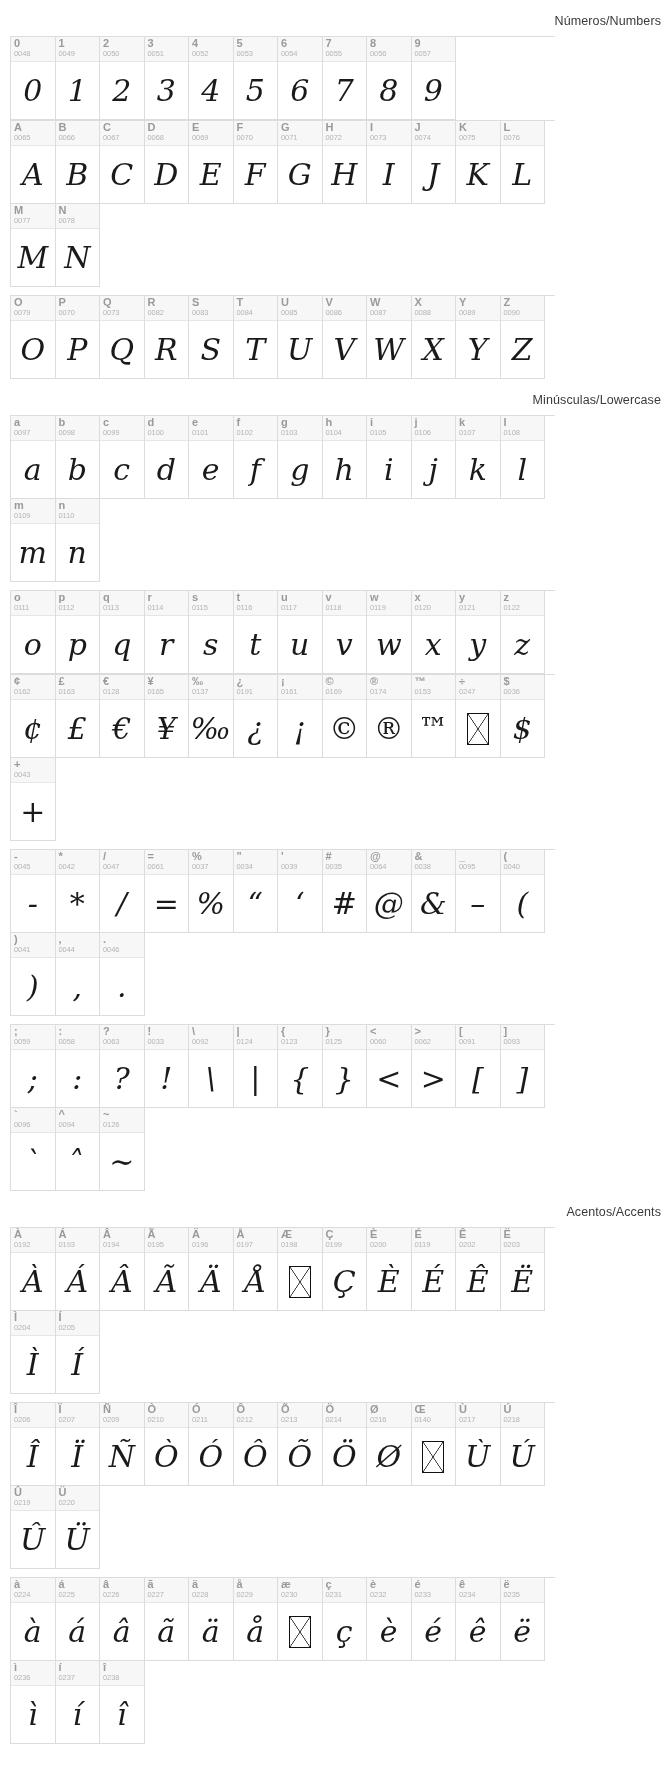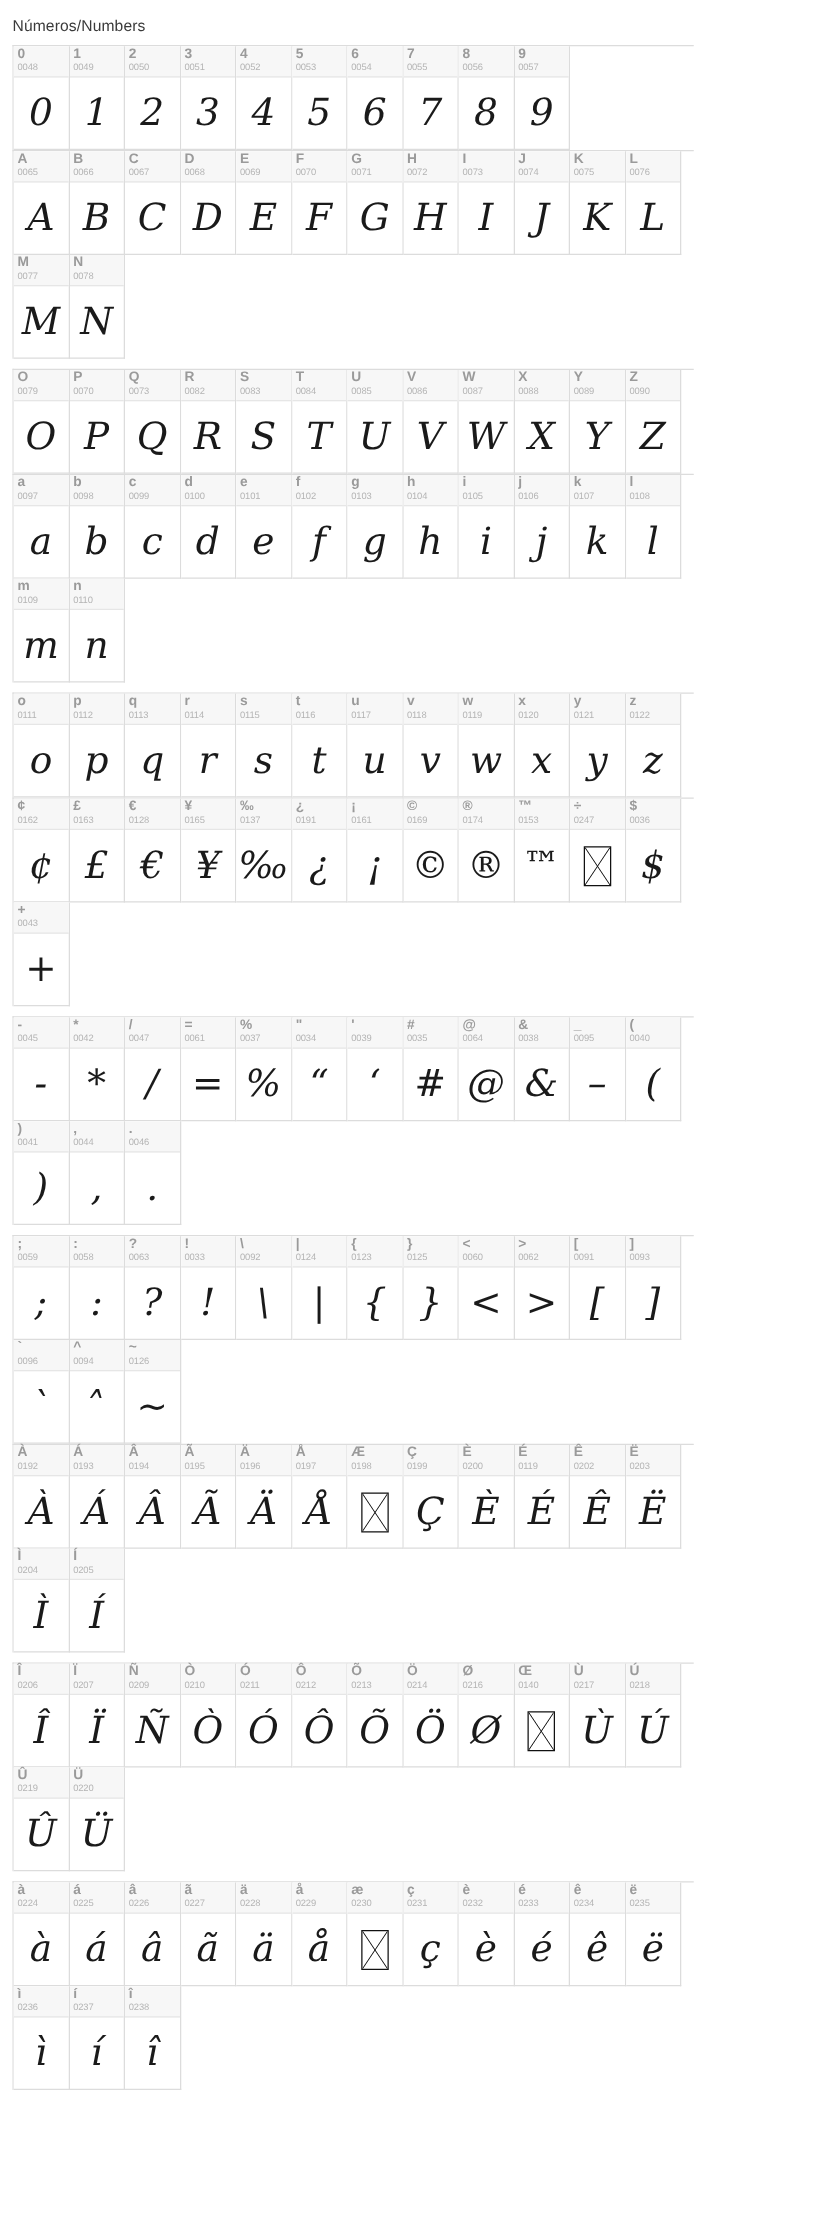--- a/index.html
+++ b/index.html
@@ -19,20 +19,21 @@
   }
   .section {
     margin: 0 0 0 0;
   }
   .section-title {
     font-size: 12.5px;
     color: #3a3a3a;
     font-weight: 400;
     padding: 14px 0 8px 10px;
     letter-spacing: 0.1px;
+    text-align: right;
   }
   .grid {
     display: flex;
     flex-wrap: wrap;
     margin-left: 10px;
     border-left: 1px solid #dcdcdc;
     border-top: 1px solid #dcdcdc;
     width: 545px;
   }
   .cell {
@@ -353,20 +354,21 @@
           <div class="cell">
             <div class="meta">
               <span class="ch">Z</span>
               <span class="code">0090</span>
             </div>
             <div class="glyph">Z</div>
           </div>
         </div>
       </div>
       <div class="section">
+        <div class="section-title">Minúsculas/Lowercase</div>
         <div class="grid">
           <div class="cell">
             <div class="meta">
               <span class="ch">a</span>
               <span class="code">0097</span>
             </div>
             <div class="glyph">a</div>
           </div>
           <div class="cell">
             <div class="meta">
@@ -853,20 +855,21 @@
           <div class="cell">
             <div class="meta">
               <span class="ch">~</span>
               <span class="code">0126</span>
             </div>
             <div class="glyph">∼</div>
           </div>
         </div>
       </div>
       <div class="section">
+        <div class="section-title">Acentos/Accents</div>
         <div class="grid">
           <div class="cell">
             <div class="meta">
               <span class="ch">À</span>
               <span class="code">0192</span>
             </div>
             <div class="glyph">À</div>
           </div>
           <div class="cell">
             <div class="meta">

